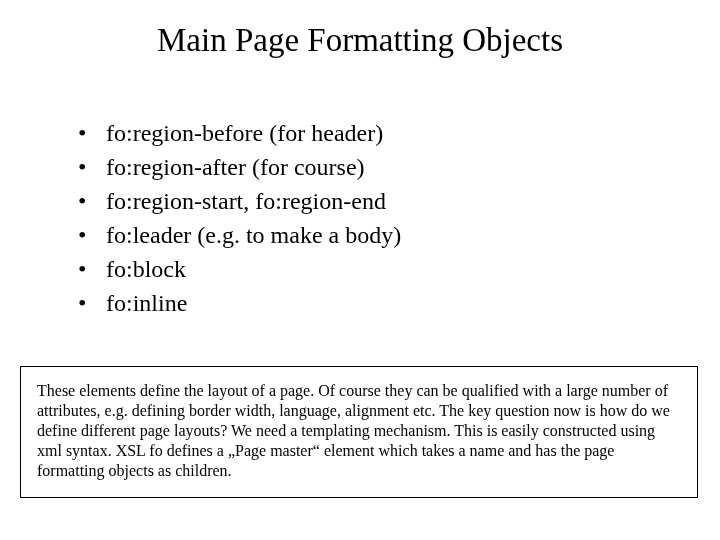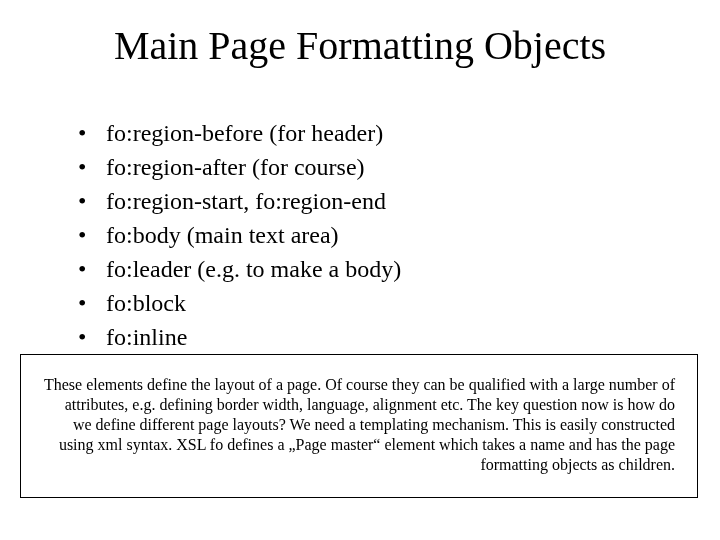--- a/index.html
+++ b/index.html
@@ -16,21 +16,21 @@
     width: 720px;
     height: 540px;
     box-sizing: border-box;
   }
   .title {
     position: absolute;
     top: 22px;
     left: 0;
     width: 720px;
     text-align: center;
-    font-size: 40px;
+    font-size: 33px;
     font-weight: 400;
   }
   .bullets {
     position: absolute;
     top: 100px;
     left: 62px;
     width: 560px;
   }
   .bullets ul {
     list-style: none;
@@ -53,39 +53,37 @@
   .note-box {
     position: absolute;
     left: 20px;
     bottom: 42px;
     width: 678px;
     border: 1px solid #000;
     padding: 4px 6px 6px 6px;
     box-sizing: border-box;
   }
   .note-box p {
-    margin: 16px;
+    margin: 10px;
     font-size: 16px;
     line-height: 20px;
-    text-align: right;
   }
 </style>
 </head>
 <body>
 
 <div class="slide">
 
   <div class="title">Main Page Formatting Objects</div>
 
   <div class="bullets">
     <ul>
       <li>fo:region-before (for header)</li>
       <li>fo:region-after (for course)</li>
       <li>fo:region-start, fo:region-end</li>
-      <li>fo:body (main text area)</li>
       <li>fo:leader (e.g. to make a body)</li>
       <li>fo:block</li>
       <li>fo:inline</li>
     </ul>
   </div>
 
   <div class="note-box">
     <p>These elements define the layout of a page. Of course they can be qualified with a large number of attributes, e.g. defining border width, language, alignment etc. The key question now is how do we define different page layouts? We need a templating mechanism. This is easily constructed using xml syntax. XSL fo defines a „Page master“ element which takes a name and has the page formatting objects as children.</p>
   </div>
 

